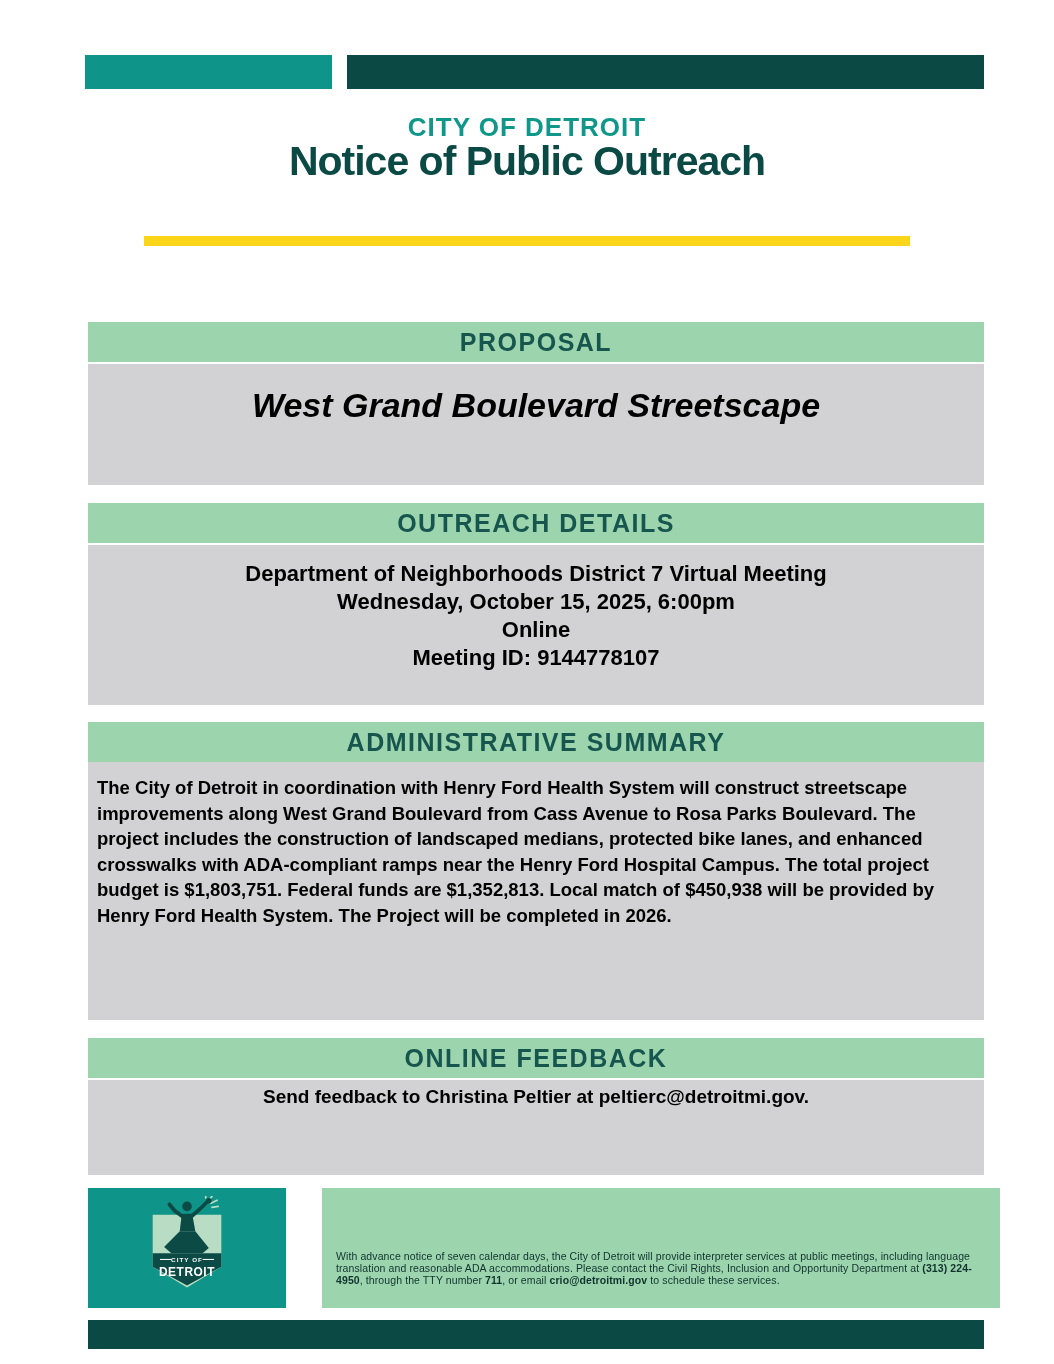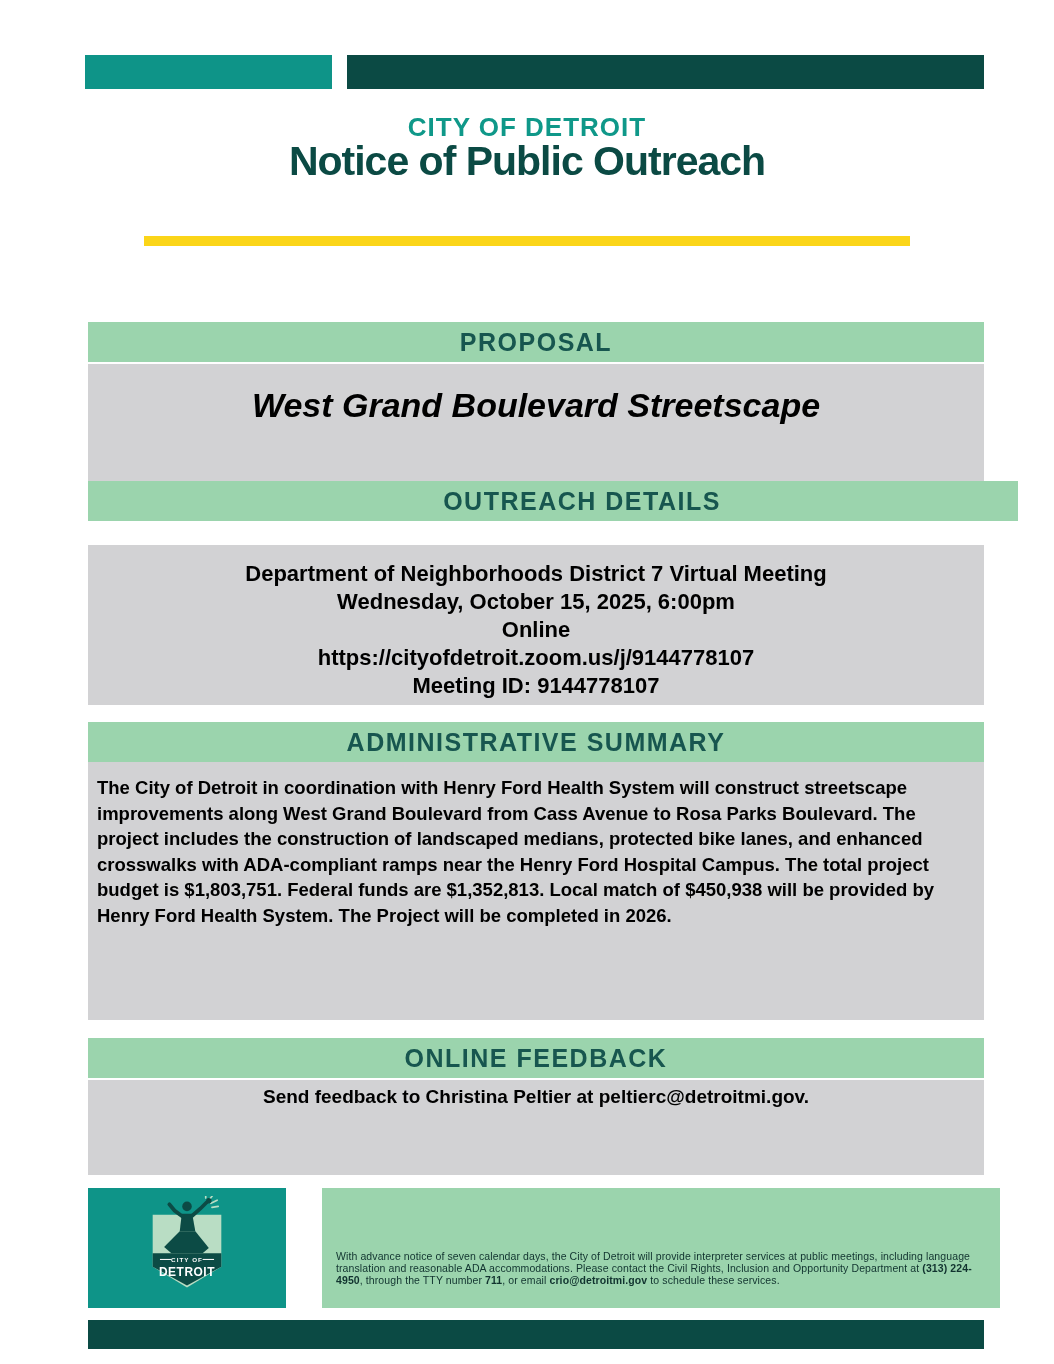--- a/index.html
+++ b/index.html
@@ -28,21 +28,21 @@
   
   .sec-head{
     position:absolute;left:88px;width:896px;height:40px;background:#9BD4AD;
     display:flex;align-items:center;justify-content:center;
     color:#17564F;font-size:25px;font-weight:bold;letter-spacing:1.5px;
   }
   .sec-body{position:absolute;left:88px;width:896px;background:#D2D2D4;box-sizing:border-box;}
   #proposal-head{top:322px;}
   #proposal-body{top:364px;height:121px;text-align:center;padding-top:22px;font-style:italic;}
   .proposal-title{font-size:34px;font-weight:bold;color:#000;}
-  #outreach-head{top:481px;padding-left:46px;}
+  #outreach-head{top:503px;}
   #outreach-body{top:545px;height:160px;text-align:center;padding-top:15px;}
   .outreach-line{font-size:22px;line-height:28px;font-weight:bold;color:#000;}
   #summary-head{top:722px;}
   #summary-body{top:762px;height:258px;padding:13px 10px 0 9px;}
   .summary-text{font-size:18.5px;line-height:25.5px;font-weight:bold;color:#000;text-align:left;}
   #feedback-head{top:1038px;}
   #feedback-body{top:1080px;height:95px;text-align:center;padding-top:6px;}
   .feedback-text{font-size:19px;font-weight:bold;color:#000;}
   
   .logo-box{
@@ -73,21 +73,20 @@
   <div class="sec-head" id="proposal-head">PROPOSAL</div>
   <div class="sec-body" id="proposal-body">
     <div class="proposal-title">West Grand Boulevard Streetscape</div>
   </div>
 
   <div class="sec-head" id="outreach-head">OUTREACH DETAILS</div>
   <div class="sec-body" id="outreach-body">
     <div class="outreach-line">Department of Neighborhoods District 7 Virtual Meeting</div>
     <div class="outreach-line">Wednesday, October 15, 2025, 6:00pm</div>
     <div class="outreach-line">Online</div>
-    <div class="outreach-line">https://cityofdetroit.zoom.us/j/9144778107</div>
     <div class="outreach-line">Meeting ID: 9144778107</div>
   </div>
 
   <div class="sec-head" id="summary-head">ADMINISTRATIVE SUMMARY</div>
   <div class="sec-body" id="summary-body">
     <div class="summary-text">The City of Detroit in coordination with Henry Ford Health System will construct streetscape improvements along West Grand Boulevard from Cass Avenue to Rosa Parks Boulevard. The project includes the construction of landscaped medians, protected bike lanes, and enhanced crosswalks with ADA-compliant ramps near the Henry Ford Hospital Campus. The total project budget is $1,803,751. Federal funds are $1,352,813. Local match of $450,938 will be provided by Henry Ford Health System. The Project will be completed in 2026.</div>
   </div>
 
   <div class="sec-head" id="feedback-head">ONLINE FEEDBACK</div>
   <div class="sec-body" id="feedback-body">

